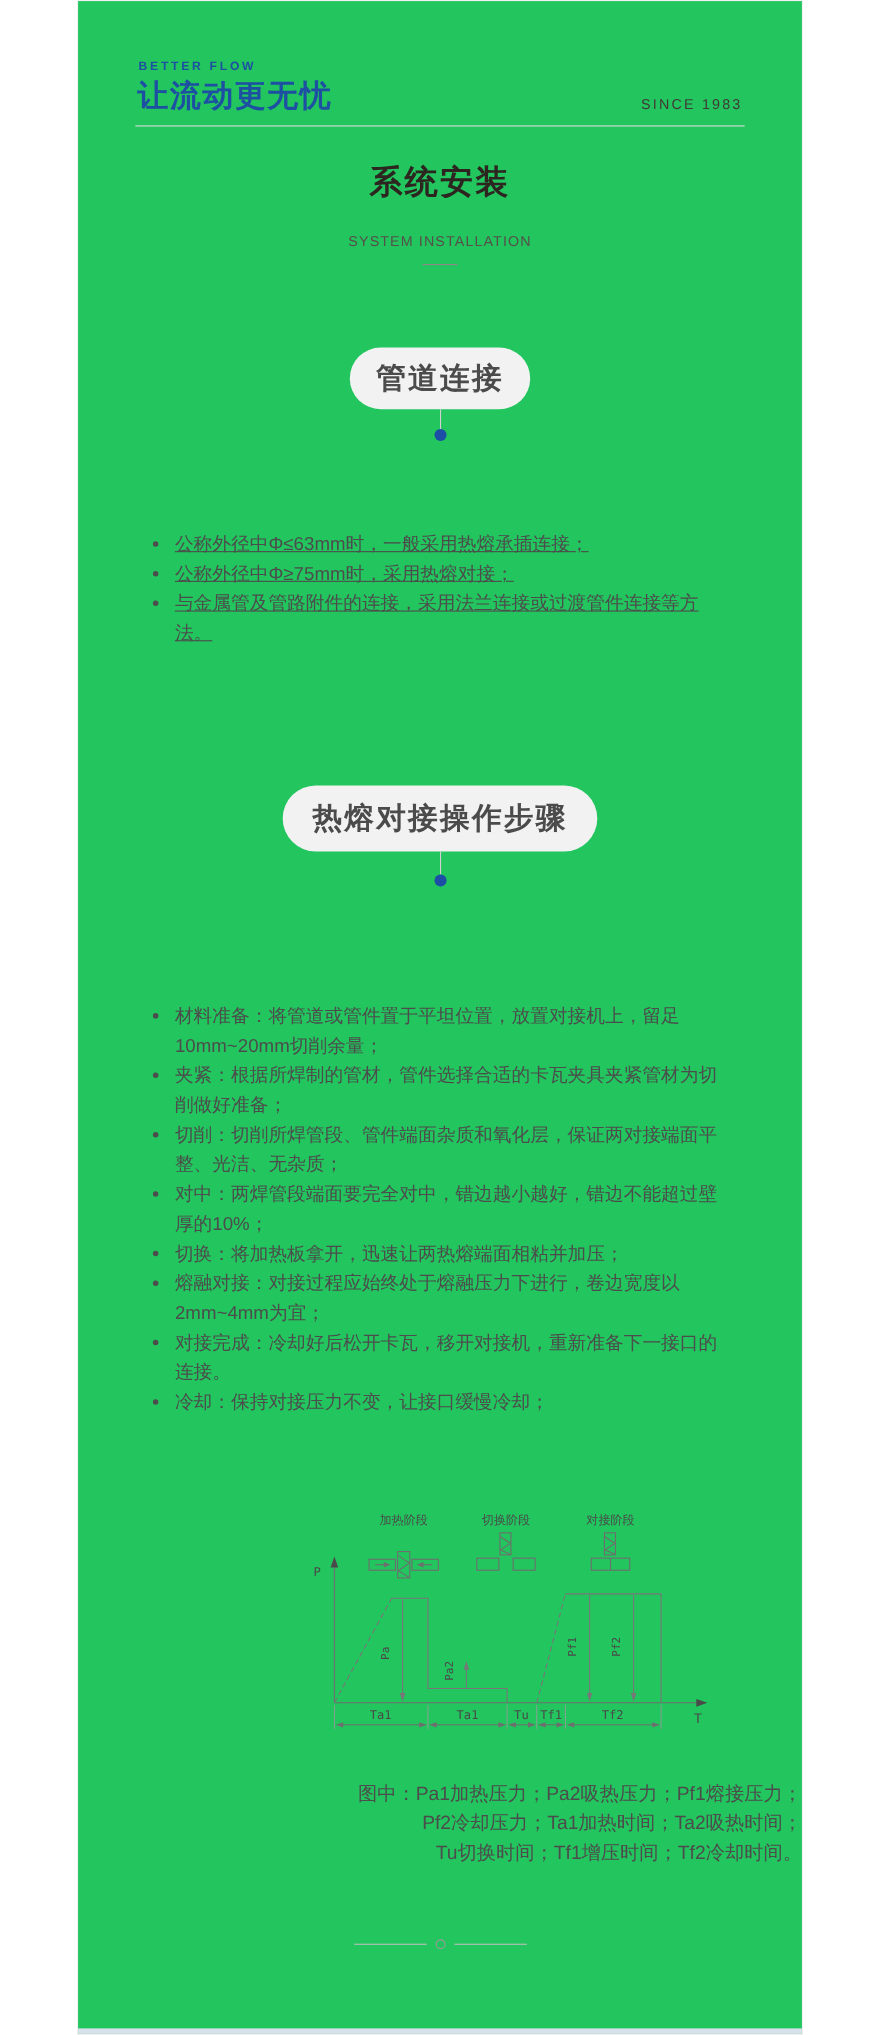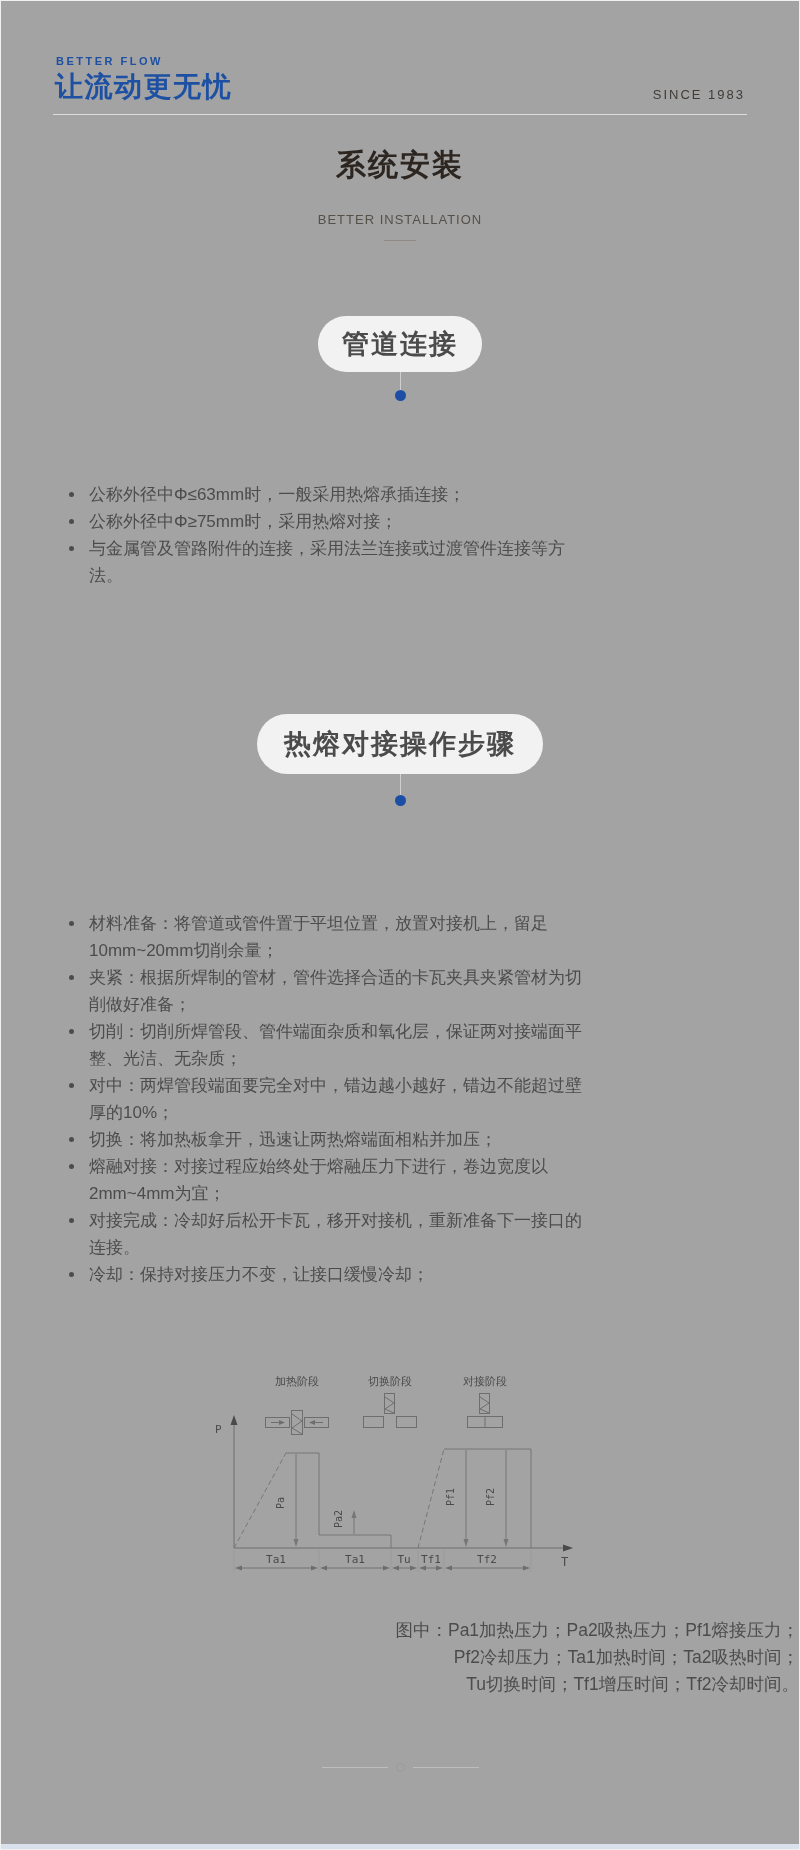--- a/index.html
+++ b/index.html
@@ -1,16 +1,16 @@
 <!DOCTYPE html>
 <html><head>
 <meta charset="utf-8">
 <style>
   html,body{margin:0;padding:0;background:#fff;}
-  .page{position:relative;width:800px;height:1850px;margin:0 auto;background:#a3a3a3;
+  .page{position:relative;width:660px;height:1850px;margin:0 auto;background:#22c55e;
         font-family:"Liberation Sans",sans-serif;color:#4c4c4c;overflow:hidden;
         border:1px solid #f0f0f0;box-sizing:border-box;}
   .brand-tag{position:absolute;left:55px;top:54px;font-size:11px;font-weight:700;
              letter-spacing:2.5px;color:#1d50a3;}
   .brand-logo{position:absolute;left:54px;top:67px;font-size:28px;font-weight:900;
               color:#1d50a3;letter-spacing:1.5px;}
   .since{position:absolute;right:54px;top:86px;font-size:13px;letter-spacing:2px;color:#403b37;}
   .header-rule{position:absolute;left:52px;right:52px;top:113px;height:1px;background:#dcdcdc;}
   .title{position:absolute;left:0;right:0;top:144px;margin:0;text-align:center;
          font-size:30px;font-weight:700;color:#2c2520;letter-spacing:2px;}
@@ -22,21 +22,21 @@
   .pill1{top:315px;height:56px;font-size:27px;padding:0 24px;}
   .pill2{top:713px;height:60px;font-size:27px;padding:0 27px;}
   .vline{position:absolute;left:50%;width:1px;background:#cfcfcf;}
   .vline1{top:371px;height:19px;}
   .vline2{top:773px;height:21px;}
   .dot{position:absolute;left:50%;margin-left:-5.5px;width:11px;height:11px;border-radius:50%;background:#1d4ea6;}
   .dot1{top:389px;}
   .dot2{top:794px;}
   .blist{position:absolute;left:66px;width:522px;margin:0;padding:0;list-style:none;
          font-size:17px;line-height:27px;color:#4c4c4c;}
-  .list1{top:480px;}
+  .list1{top:480px;text-decoration:underline;}
   .list2{top:909px;}
   .blist li{position:relative;padding-left:22px;}
   .blist li::before{content:"";position:absolute;left:2px;top:11px;width:5px;height:5px;
                     border-radius:50%;background:#4c4c4c;}
   .diagram{position:absolute;left:170px;top:1368px;}
   .diagram text{font-family:"DejaVu Sans Mono",monospace;fill:#4a4a4a;}
   .caption{position:absolute;left:0;right:0;top:1616px;text-align:right;font-size:17.5px;
            line-height:27px;color:#4c4c4c;}
   .footer-divider{position:absolute;left:0;right:0;top:1762px;display:flex;align-items:center;
                   justify-content:center;gap:8px;}
@@ -48,21 +48,21 @@
 <body>
 
 <div class="page">
 
   <div class="brand-tag">BETTER FLOW</div>
   <div class="brand-logo">让流动更无忧</div>
   <div class="since">SINCE 1983</div>
   <div class="header-rule"></div>
 
   <h1 class="title">系统安装</h1>
-  <div class="subtitle">BETTER INSTALLATION</div>
+  <div class="subtitle">SYSTEM INSTALLATION</div>
   <div class="title-line"></div>
 
   <div class="pill pill1">
     <span>管道连接</span>
   </div>
   <div class="vline vline1"></div>
   <div class="dot dot1"></div>
 
   <ul class="blist list1">
     <li>公称外径中Φ≤63mm时，一般采用热熔承插连接；</li>

